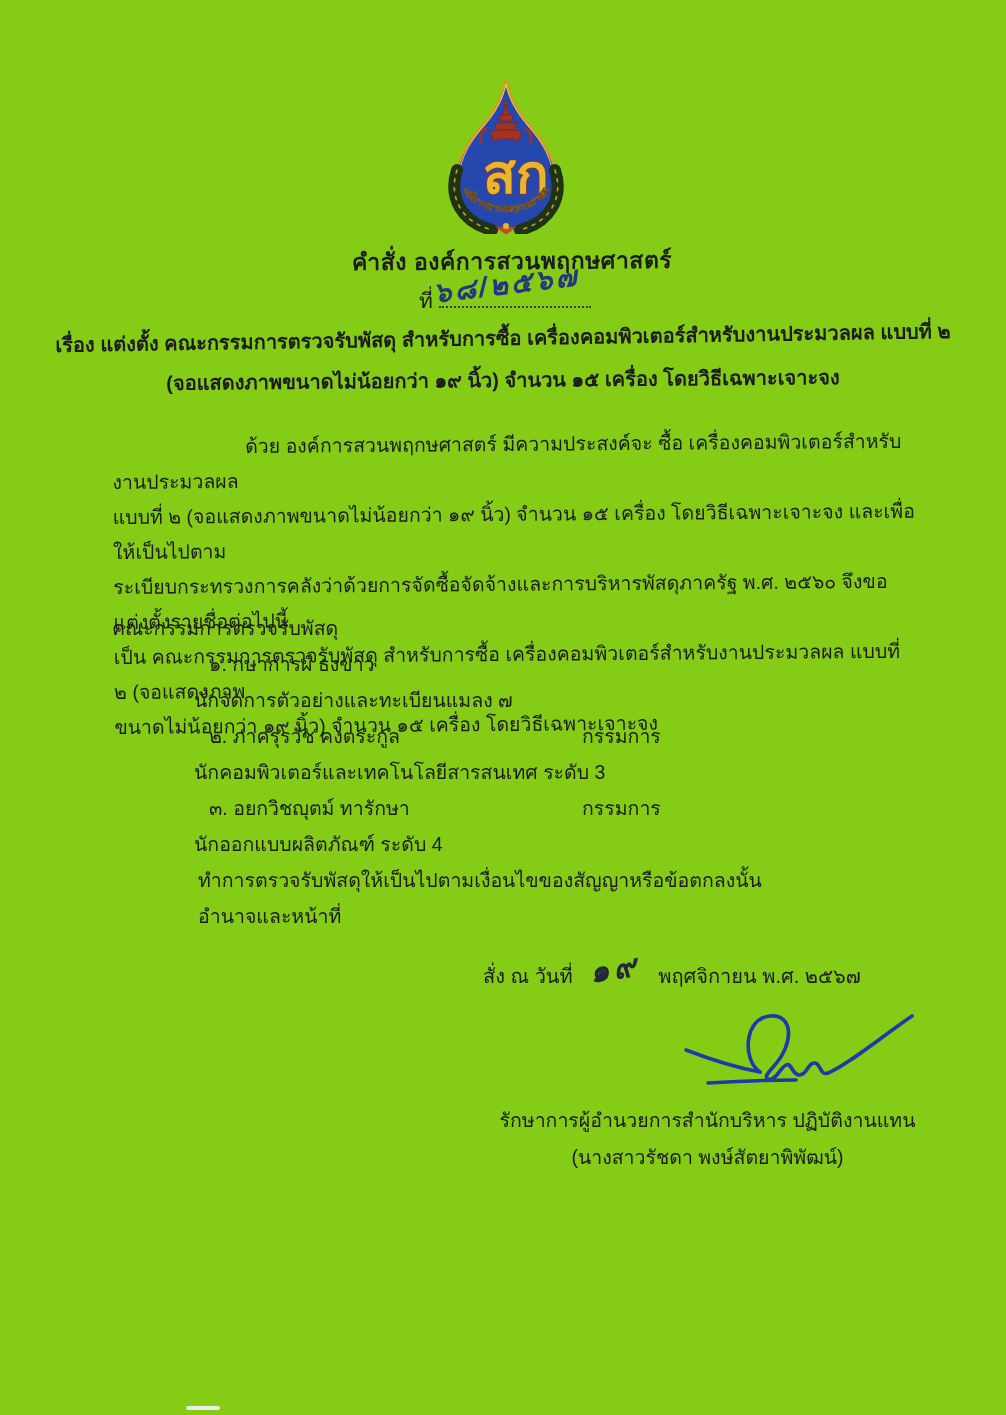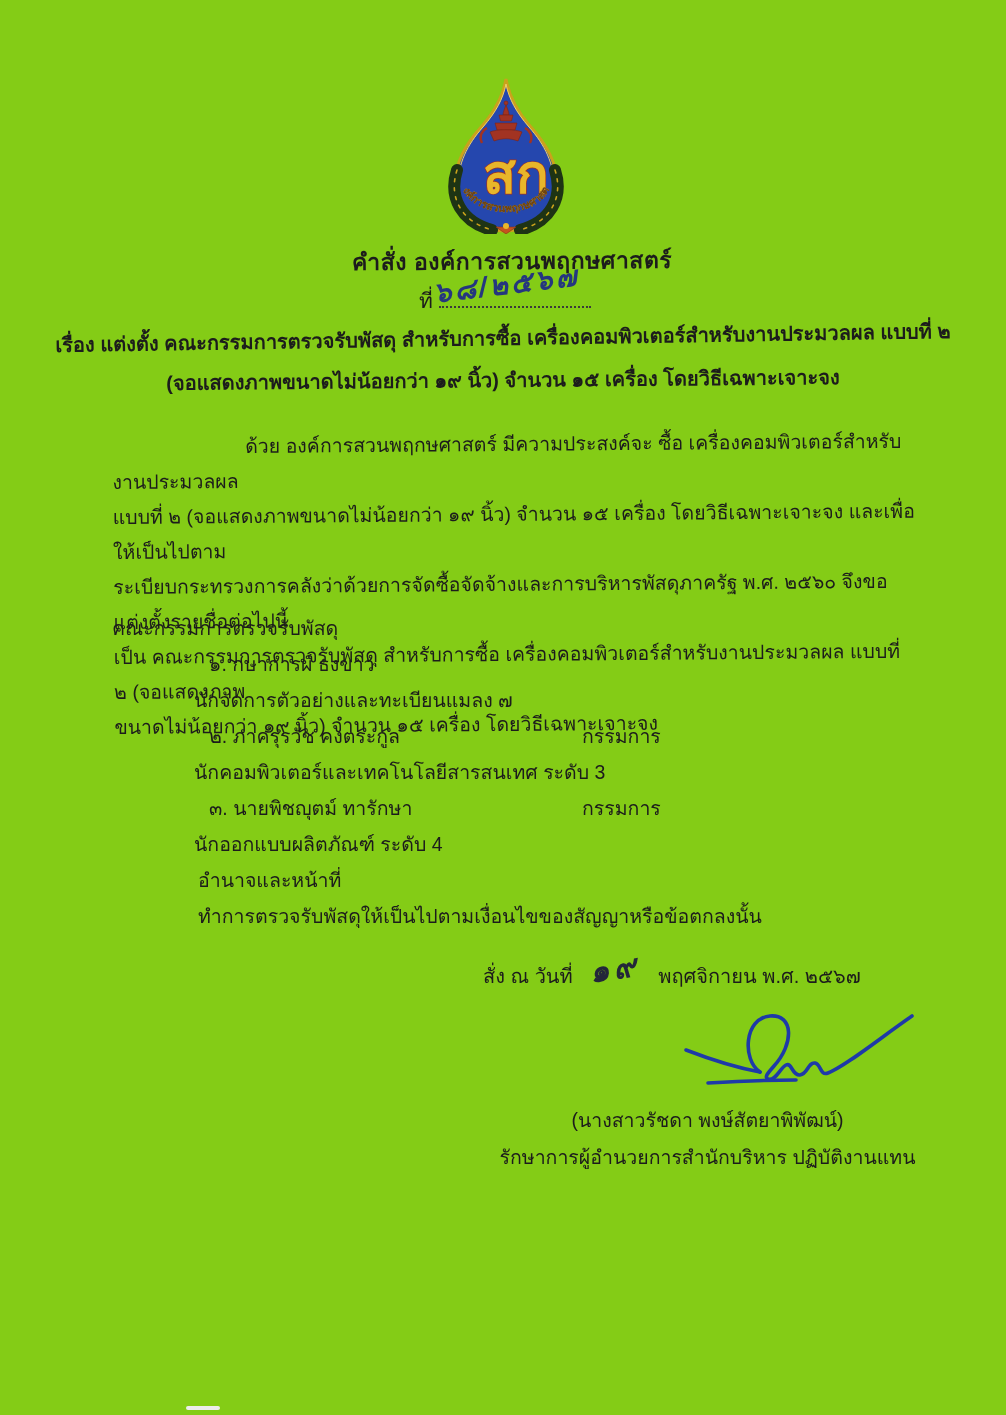--- a/index.html
+++ b/index.html
@@ -141,43 +141,43 @@
         <span>๒.</span>
         <span>ภาครุรวัช คงตระกูล</span>
       </span>
       <span class="role">กรรมการ</span>
     </div>
     <div class="row ml-pos">นักคอมพิวเตอร์และเทคโนโลยีสารสนเทศ ระดับ 3</div>
 
     <div class="row">
       <span class="ml-name" style="display:inline-block">
         <span>๓.</span>
-        <span>นายพิชญุตม์ ทารักษา</span>
+        <span>อยกวิชญุตม์ ทารักษา</span>
       </span>
       <span class="role">กรรมการ</span>
     </div>
     <div class="row ml-pos">นักออกแบบผลิตภัณฑ์ ระดับ 4</div>
 
+    <div class="row ml-duty">ทำการตรวจรับพัสดุให้เป็นไปตามเงื่อนไขของสัญญาหรือข้อตกลงนั้น</div>
     <div class="row ml-duty">อำนาจและหน้าที่</div>
-    <div class="row ml-duty">ทำการตรวจรับพัสดุให้เป็นไปตามเงื่อนไขของสัญญาหรือข้อตกลงนั้น</div>
   </div>
 
   <div class="abs issued">
     <span>สั่ง ณ วันที่</span>
     <span class="hand-day">๑๙</span>
     <span>พฤศจิกายน พ.ศ. ๒๕๖๗</span>
   </div>
 
   <svg class="abs signature" viewBox="0 0 248 82" aria-hidden="true">
     <g fill="none" stroke="#1e3aa8" stroke-width="3.6" stroke-linecap="round">
       <path d="M14,40 C40,50 66,58 88,62"></path>
       <path d="M88,62 C70,50 72,8 98,6 C122,4 122,34 102,56 C96,63 92,67 96,69 C103,72 108,58 114,55 C120,52 120,66 128,65 C136,64 136,52 143,53 C149,54 148,66 156,63 C174,56 208,28 240,6"></path>
       <path d="M36,73 C70,71 100,70 124,70"></path>
     </g>
   </svg>
 
   <div class="abs signatory">
+    <div>รักษาการผู้อำนวยการสำนักบริหาร ปฏิบัติงานแทน</div>
     <div>(นางสาวรัชดา พงษ์สัตยาพิพัฒน์)</div>
-    <div>รักษาการผู้อำนวยการสำนักบริหาร ปฏิบัติงานแทน</div>
   </div>
 
   <div class="abs smudge"></div>
 </div>
 
 </body></html>

